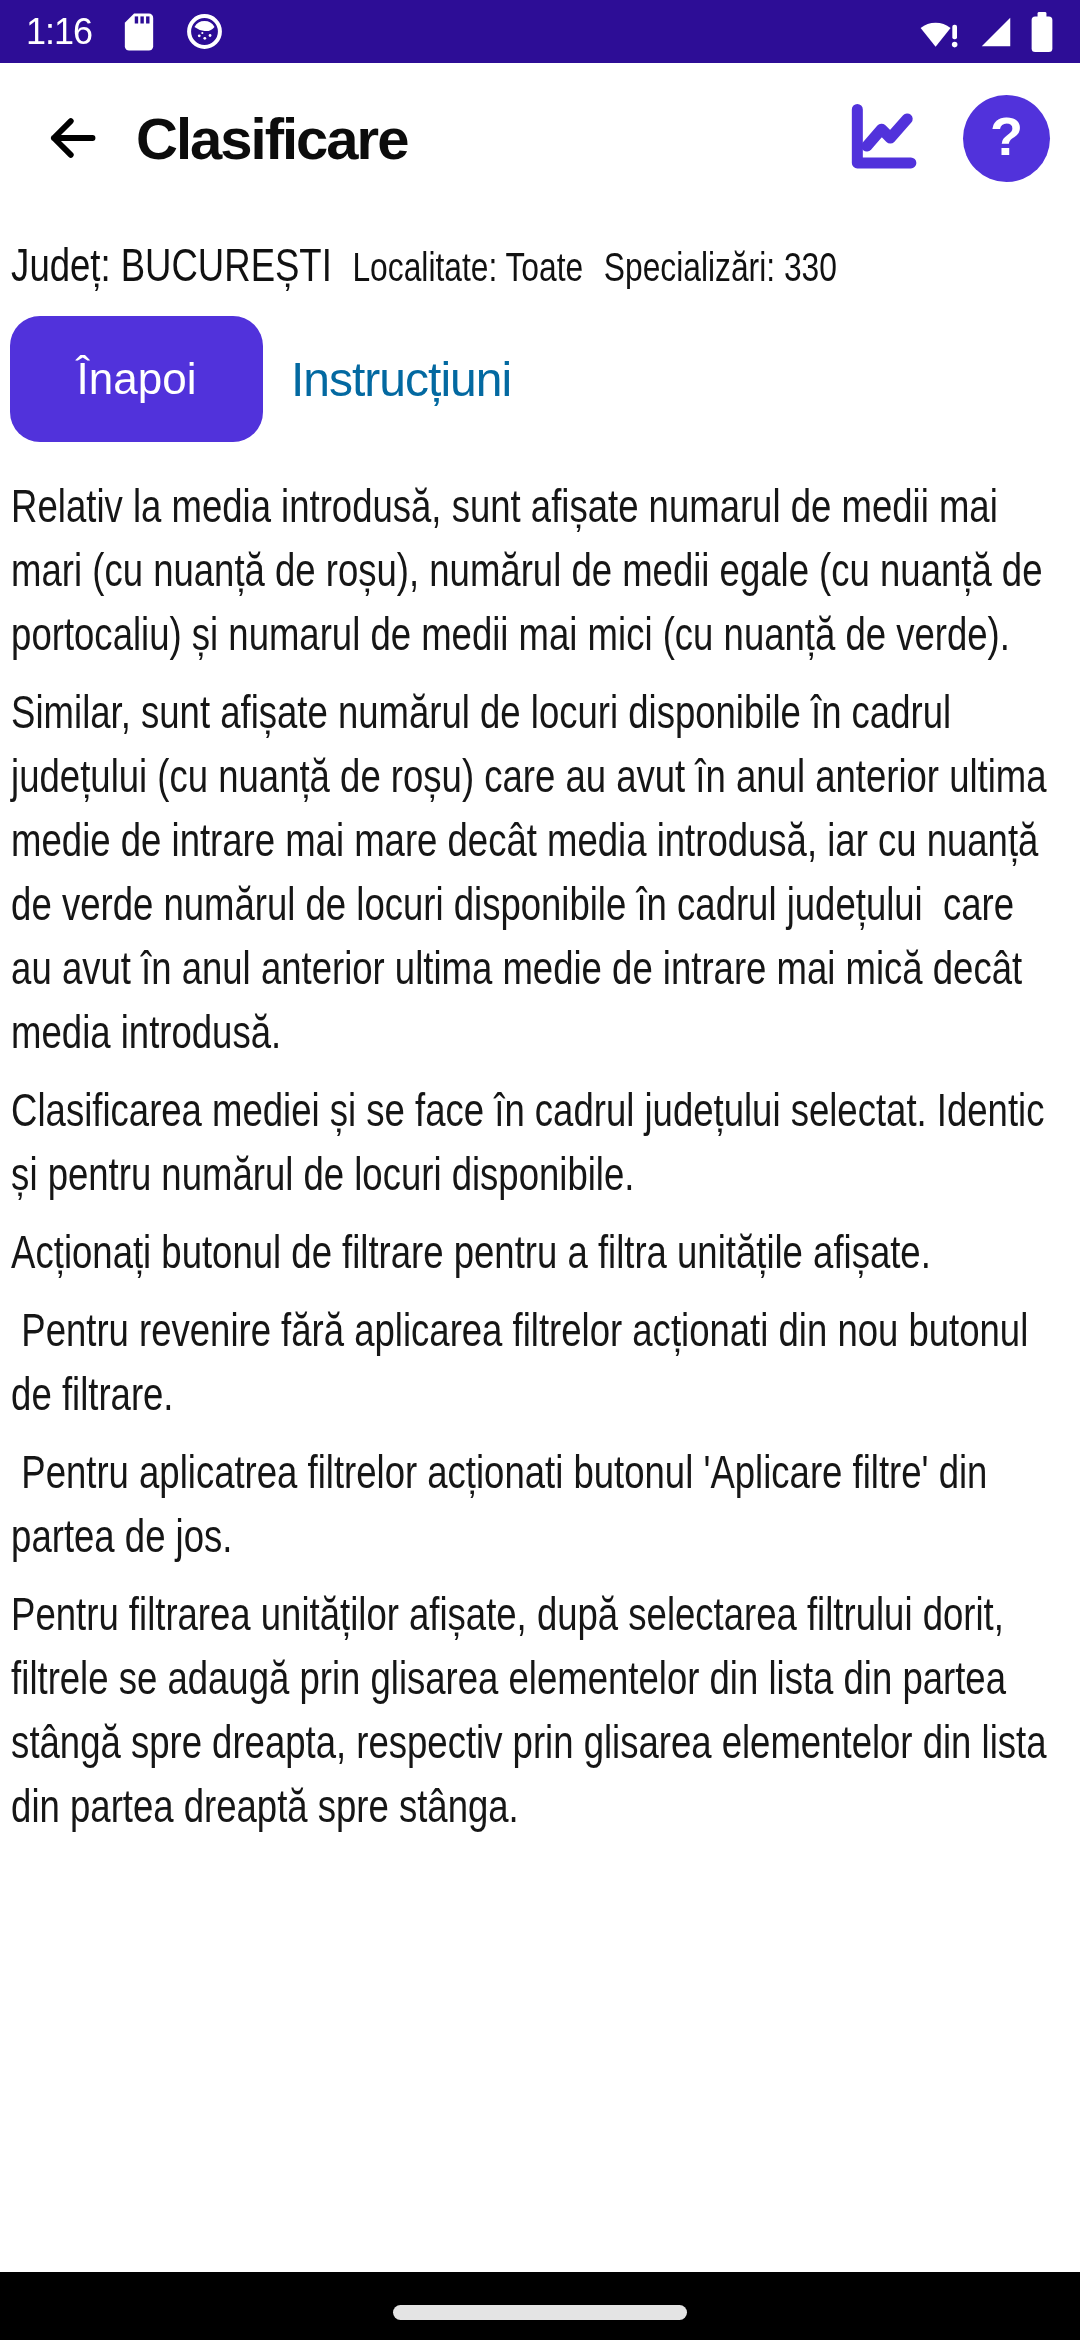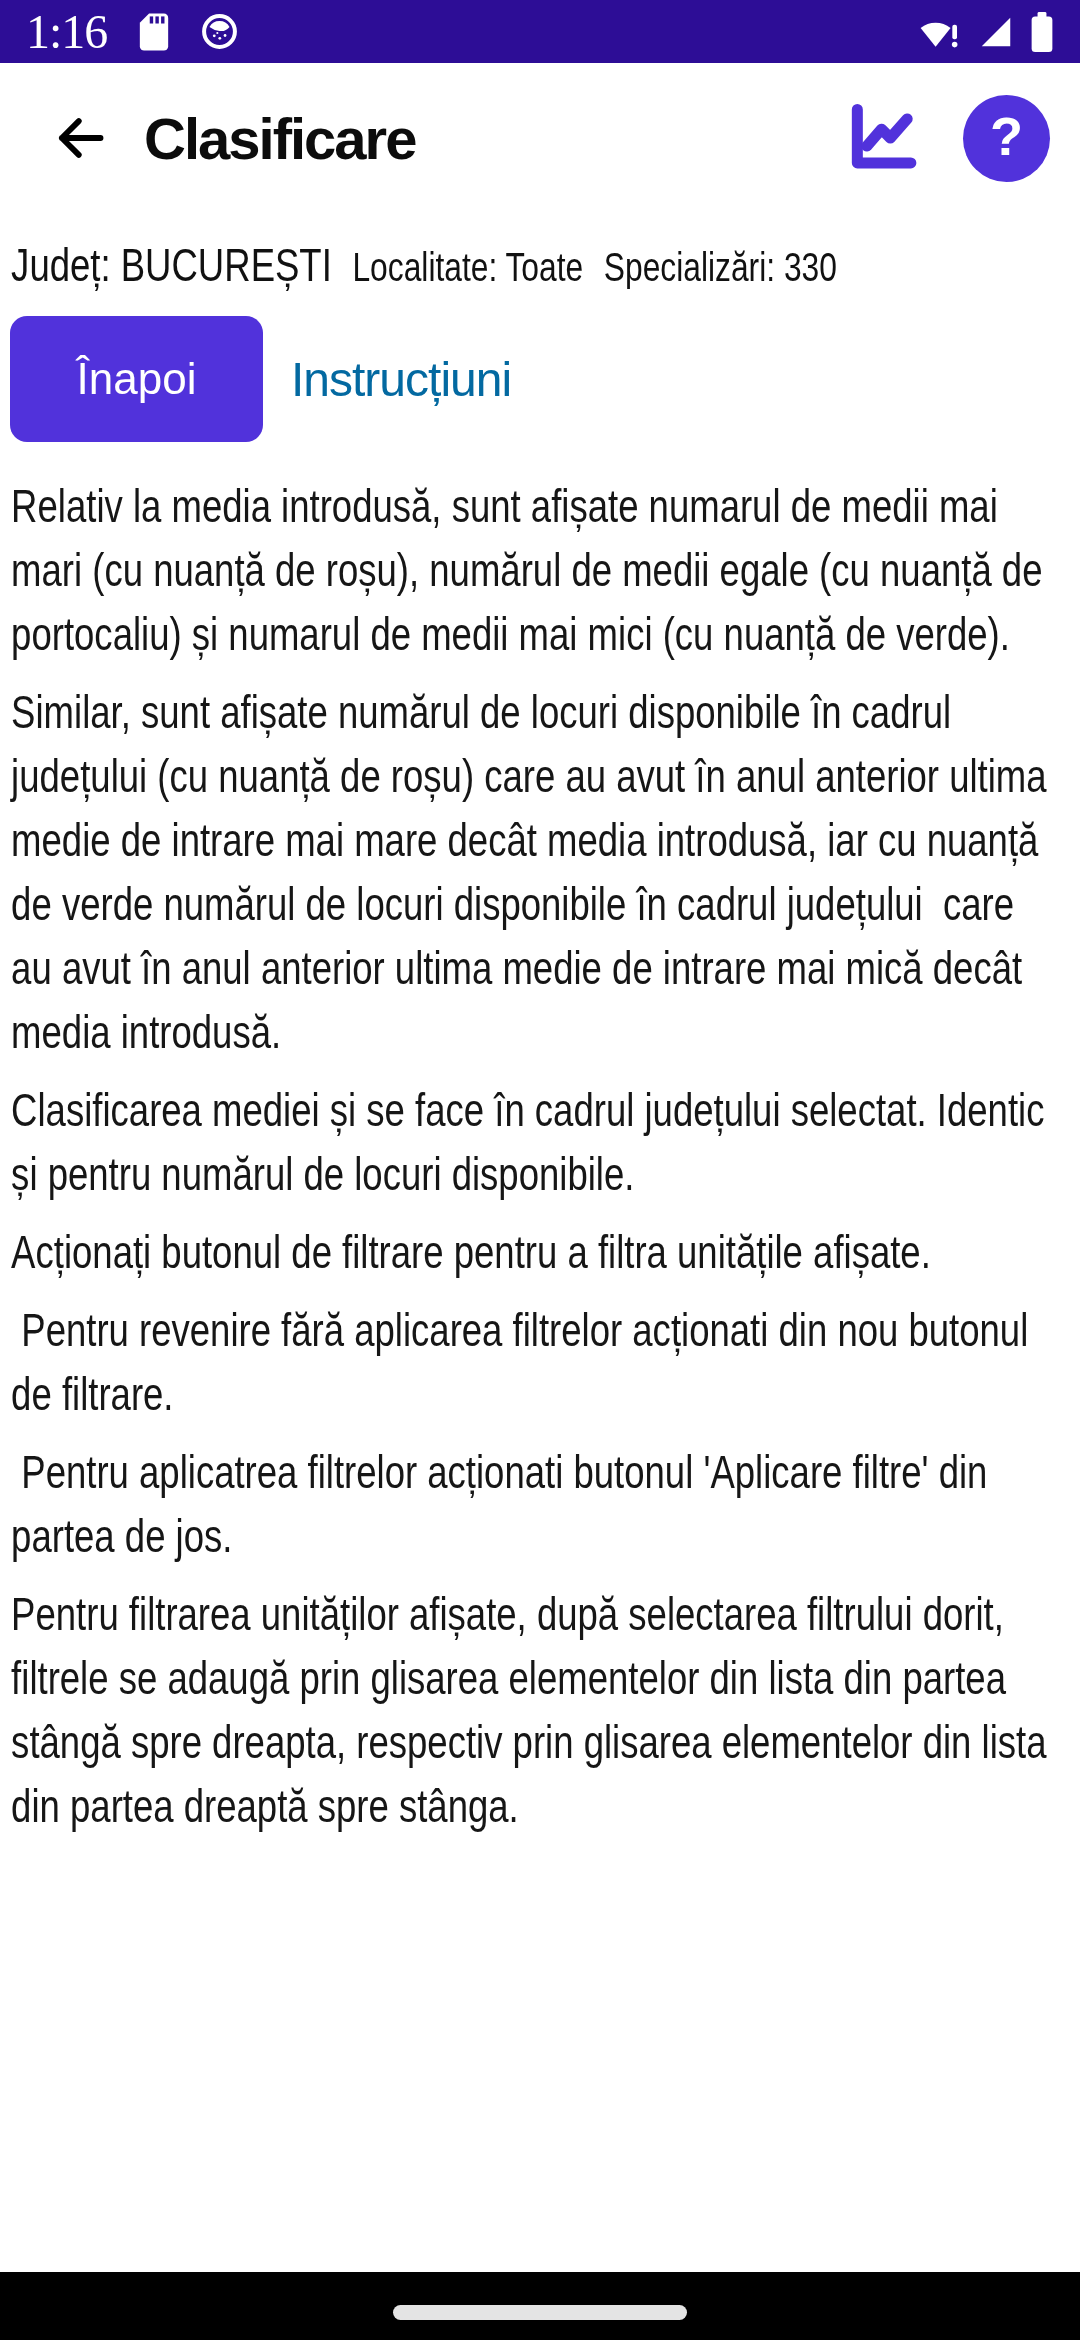--- a/index.html
+++ b/index.html
@@ -3,47 +3,47 @@
 <meta charset="utf-8">
 <style>
   html,body{margin:0;padding:0;background:#ffffff;}
   .screen{position:relative;width:1080px;height:2340px;overflow:hidden;background:#fff;
           font-family:"Liberation Sans",sans-serif;}
 
   
   .status-bar{position:absolute;top:0;left:0;right:0;height:63px;background:var(--c-status);
               display:flex;align-items:center;padding:0 26px;box-sizing:border-box;color:#fff;}
   .sb-left{display:flex;align-items:center;gap:30px;}
-  .sb-time{font-size:48px;line-height:63px;letter-spacing:-1px;font-family:Liberation Serif, serif;}
+  .sb-time{font-size:36px;line-height:63px;letter-spacing:-1px;}
   .sb-right{margin-left:auto;display:flex;align-items:center;gap:16px;}
   .sb-icon{display:block;}
 
   
-  .header{position:absolute;top:63px;left:8px;right:0;height:150px;display:flex;align-items:center;
+  .header{position:absolute;top:63px;left:0;right:0;height:150px;display:flex;align-items:center;
           padding:0 30px 0 42px;box-sizing:border-box;}
   .back-btn{width:60px;height:60px;display:flex;align-items:center;justify-content:center;}
   .page-title{margin-left:34px;font-size:58px;font-weight:bold;color:#0c0c0c;letter-spacing:-2px;}
   .hdr-icons{margin-left:auto;display:flex;align-items:center;gap:36px;}
   .chart-btn{width:88px;height:88px;display:flex;align-items:center;justify-content:center;}
   .help-btn{width:87px;height:87px;border-radius:50%;background:var(--c-primary);
             display:flex;align-items:center;justify-content:center;}
   .help-glyph{color:#fff;font-size:54px;font-weight:bold;transform:translateY(-2px);}
 
   
   .condense{transform:scaleX(0.794);transform-origin:0 0;width:1360px;box-sizing:border-box;}
 
   
   .summary{position:absolute;top:238px;left:0;display:flex;align-items:baseline;gap:26px;
            padding-left:14px;white-space:nowrap;color:#111;}
   .summary .big{font-size:46px;}
   .summary .small{font-size:40px;}
 
   
   .tab-row{position:absolute;top:316px;left:10px;display:flex;align-items:center;}
-  .back-button{width:253px;height:126px;border-radius:17px;background:var(--c-primary);
+  .back-button{width:253px;height:126px;border-radius:30px;background:var(--c-primary);
                display:flex;align-items:center;justify-content:center;border:none;}
   .back-button span{color:#fff;font-size:44px;letter-spacing:0;}
   .tab-label{margin-left:28px;font-size:48px;color:#0369a1;font-weight:500;letter-spacing:-1px;}
 
   
   .content{position:absolute;top:474px;left:0;padding:0 22px 0 14px;color:#161616;}
   .content p{margin:0 0 14px 0;font-size:46px;line-height:64px;white-space:pre-wrap;
              letter-spacing:0;}
 
   

